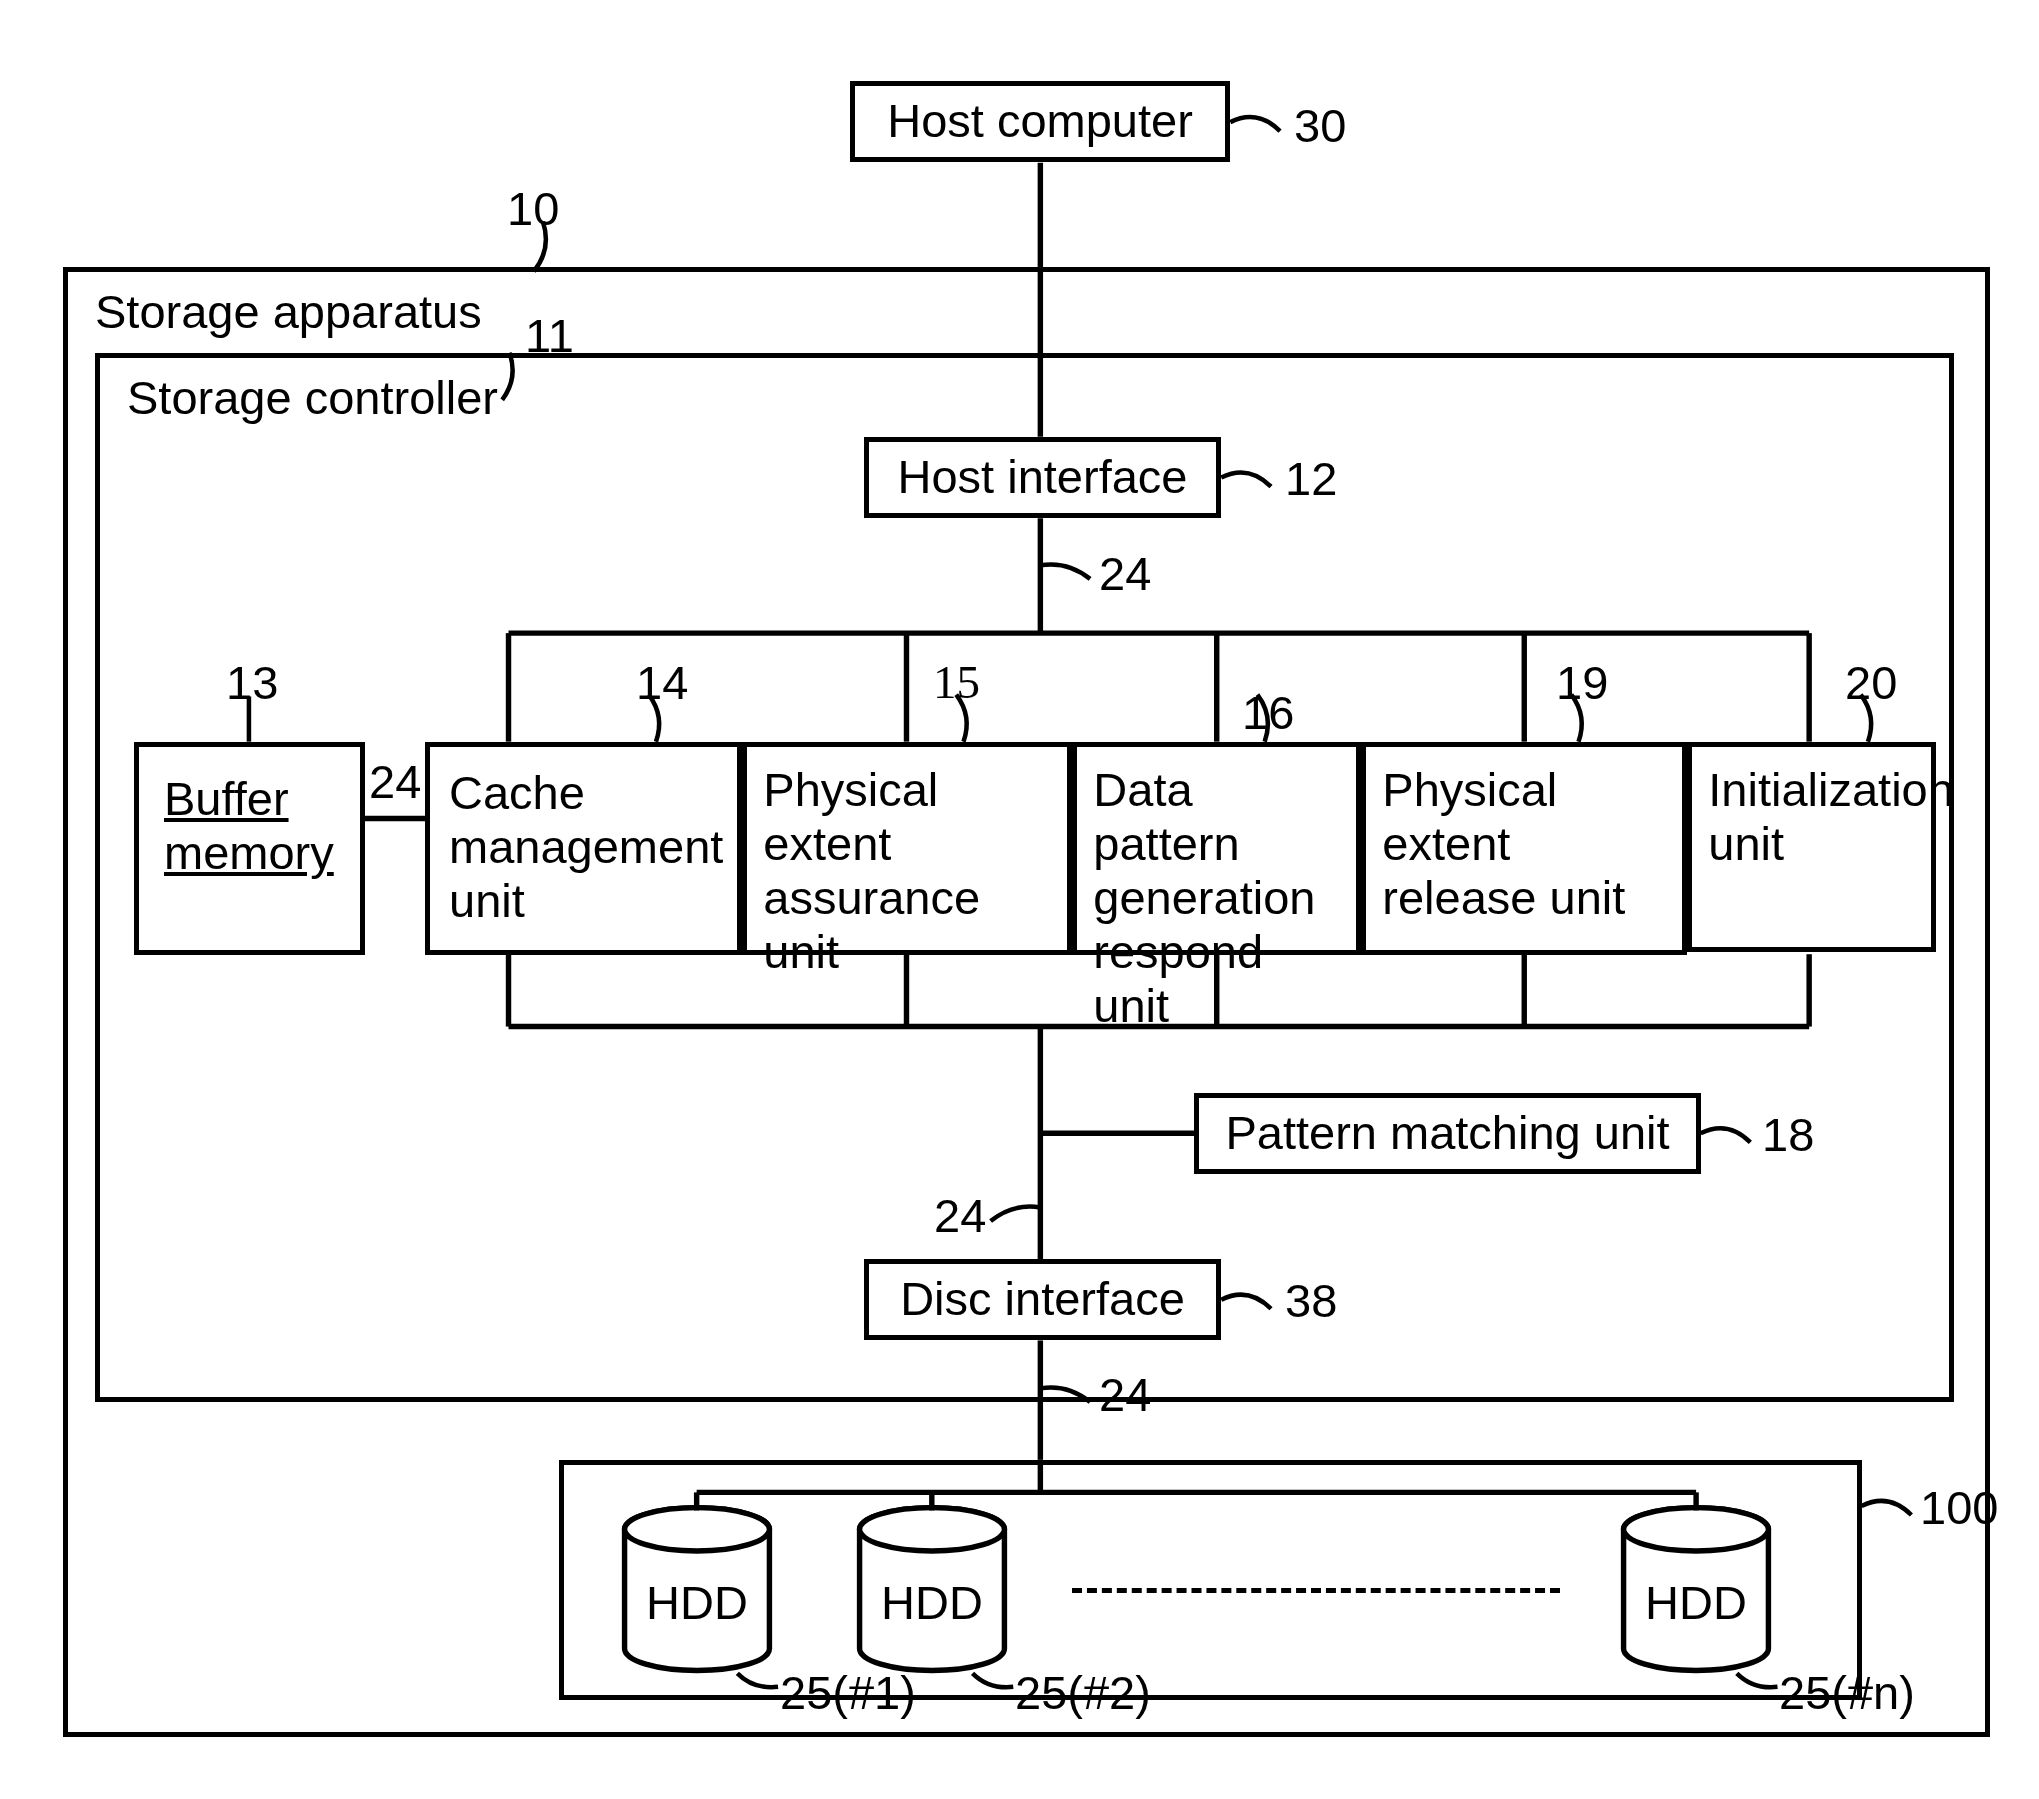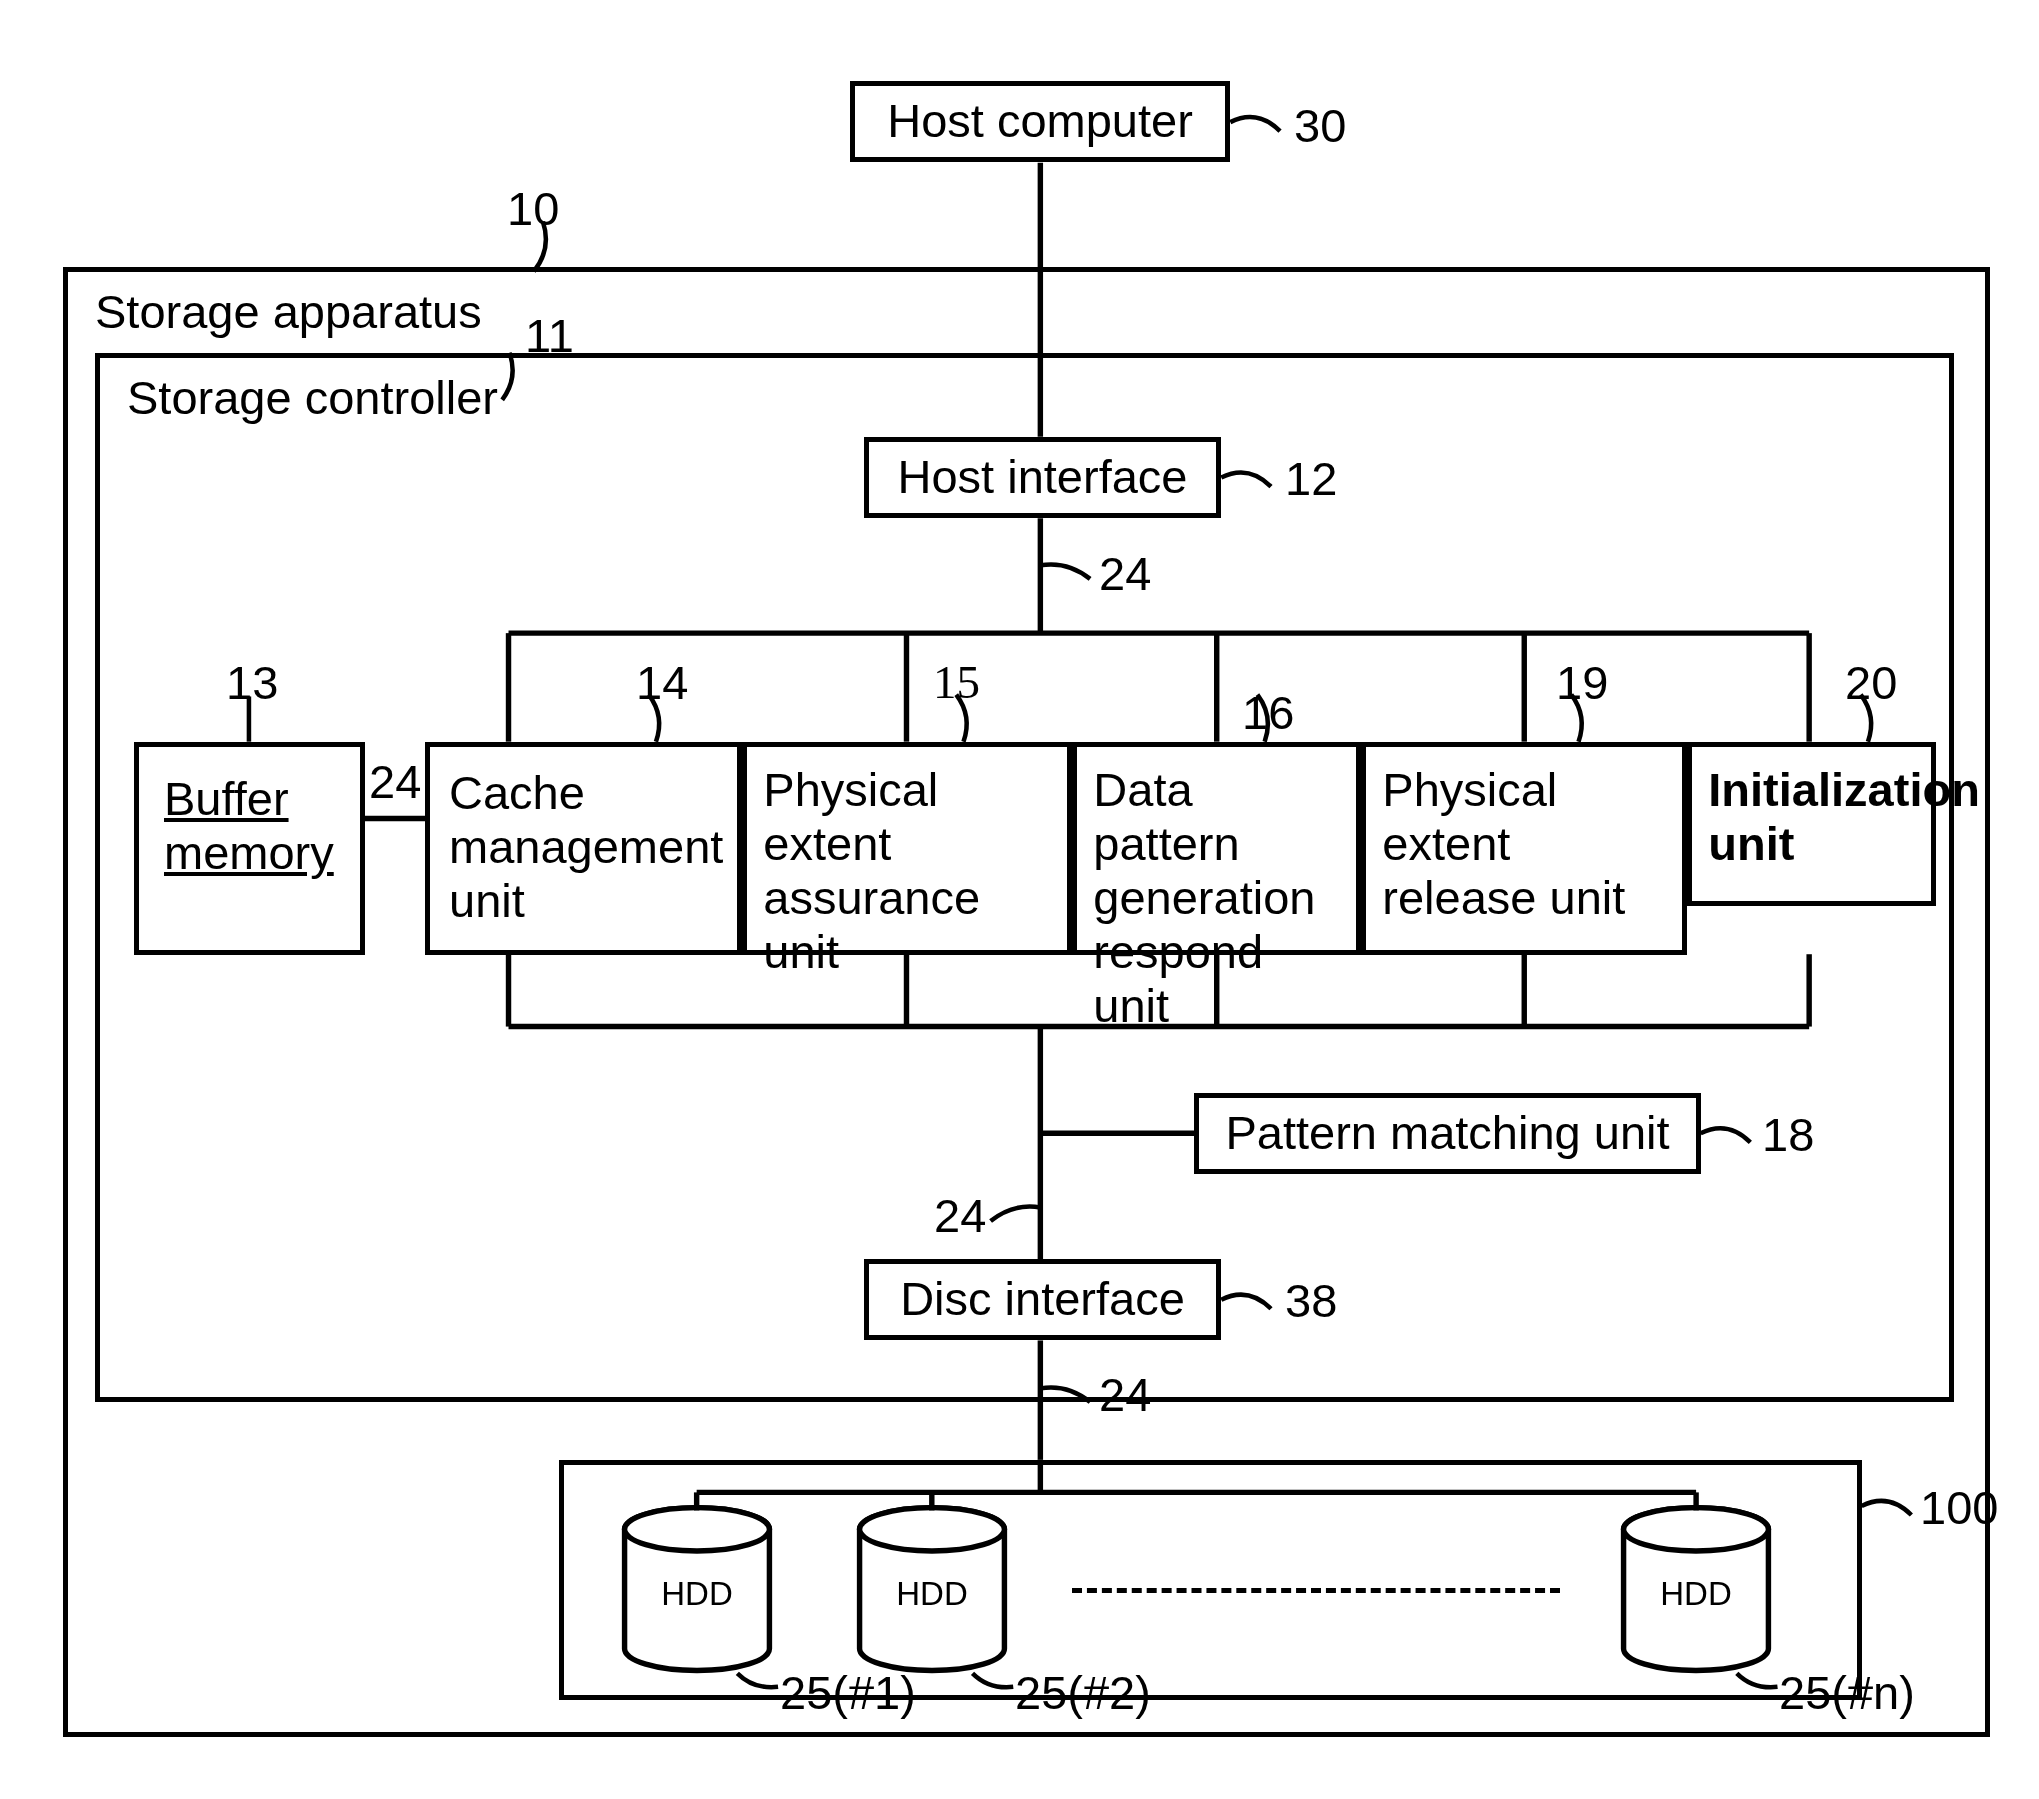--- a/index.html
+++ b/index.html
@@ -38,21 +38,21 @@
   .topalign { align-items: flex-start; }
   svg.wires { position: absolute; top: 0; left: 0; }
   .hdd {
     position: absolute;
   }
   .hdd svg { display: block; }
   .hdd-label {
     position: absolute;
     width: 100%;
     text-align: center;
-    font-size: 33px;
+    font-size: 47px;
     top: 71px;
   }
   .dashes {
     position: absolute;
     border-top: 5.4px dashed #000;
   }
 </style>
 </head>
 <body>
 
@@ -92,21 +92,21 @@
     <span style="white-space:pre-line; text-align:left;">Data pattern
 generation
 respond unit</span>
   </div>
 
   <div class="box leftalign topalign" style="left:1361px; top:742px; width:326px; height:213px; padding:16.3px;">
     <span style="white-space:pre-line; text-align:left;">Physical extent
 release unit</span>
   </div>
 
-  <div class="box leftalign topalign" style="left:1687px; top:742px; width:249px; height:164px; padding:16.3px;font-weight:bold;">
+  <div class="box leftalign topalign" style="left:1687px; top:742px; width:249px; height:210px; padding:16.3px;">
     <span style="white-space:pre-line; text-align:left;">Initialization
 unit</span>
   </div>
 
   <div class="box" style="left:1194px; top:1093px; width:507px; height:81px;">
     <span>Pattern matching unit</span>
   </div>
 
   <div class="box" style="left:864px; top:1259px; width:357px; height:81px;">
     <span>Disc interface</span>

